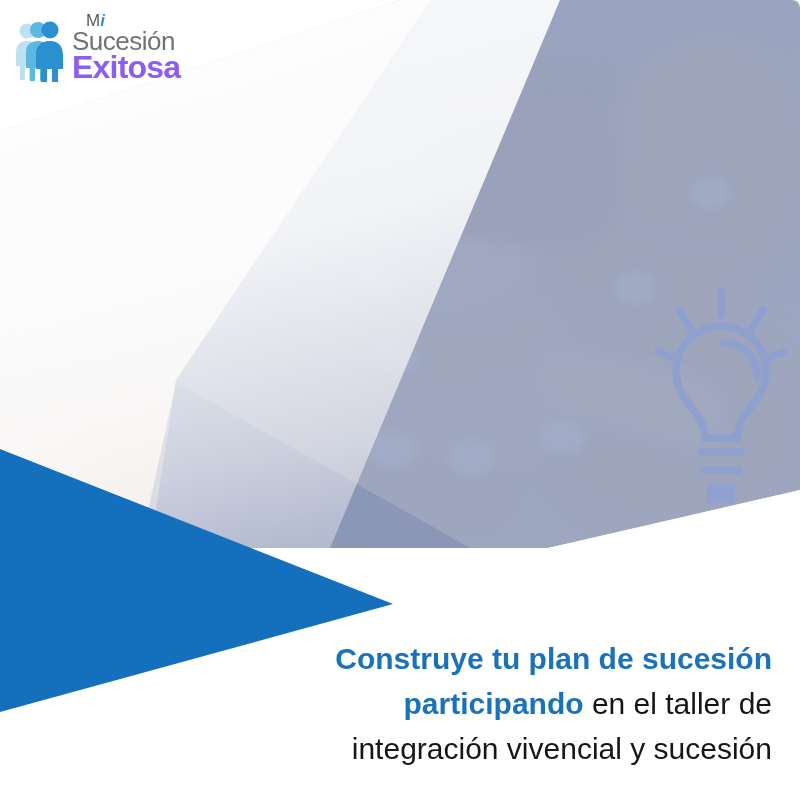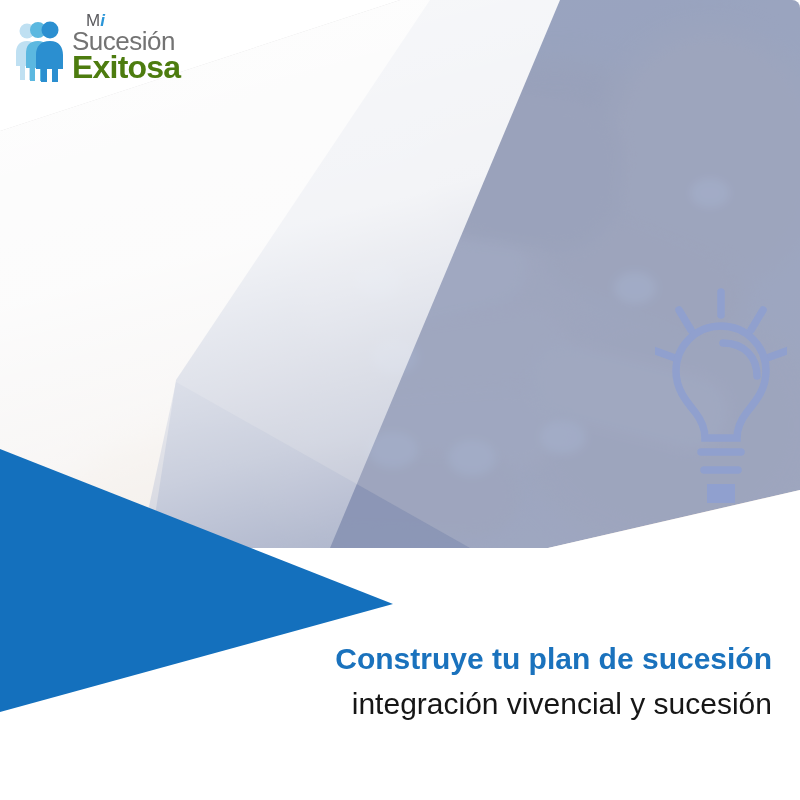--- a/index.html
+++ b/index.html
@@ -166,21 +166,21 @@
     letter-spacing: -0.5px;
     line-height: 28px;
     white-space: nowrap;
   }
   .logo-exitosa {
     position: absolute;
     left: 0px;
     top: 38px;
     font-size: 32px;
     font-weight: 700;
-    color: #4d7c0f;
+    color: #8b5cf6;
     letter-spacing: -0.8px;
     line-height: 34px;
     white-space: nowrap;
   }
 
   
   .headline {
     position: absolute;
     left: 190px;
     top: 636px;
@@ -291,16 +291,17 @@
     </div>
     <div class="logo-text">
       <div class="logo-mi"><span>M</span><span class="mi-i">i</span></div>
       <div class="logo-sucesion">Sucesión</div>
       <div class="logo-exitosa">Exitosa</div>
     </div>
   </div>
 
   <div class="headline">
     <span class="hl-line"><span class="accent">Construye tu plan de sucesión</span></span>
+    <span class="hl-line"><span class="accent">participando</span><span> en el taller de</span></span>
     <span class="hl-line">integración vivencial y sucesión</span>
   </div>
 
 </div>
 
 </body></html>

